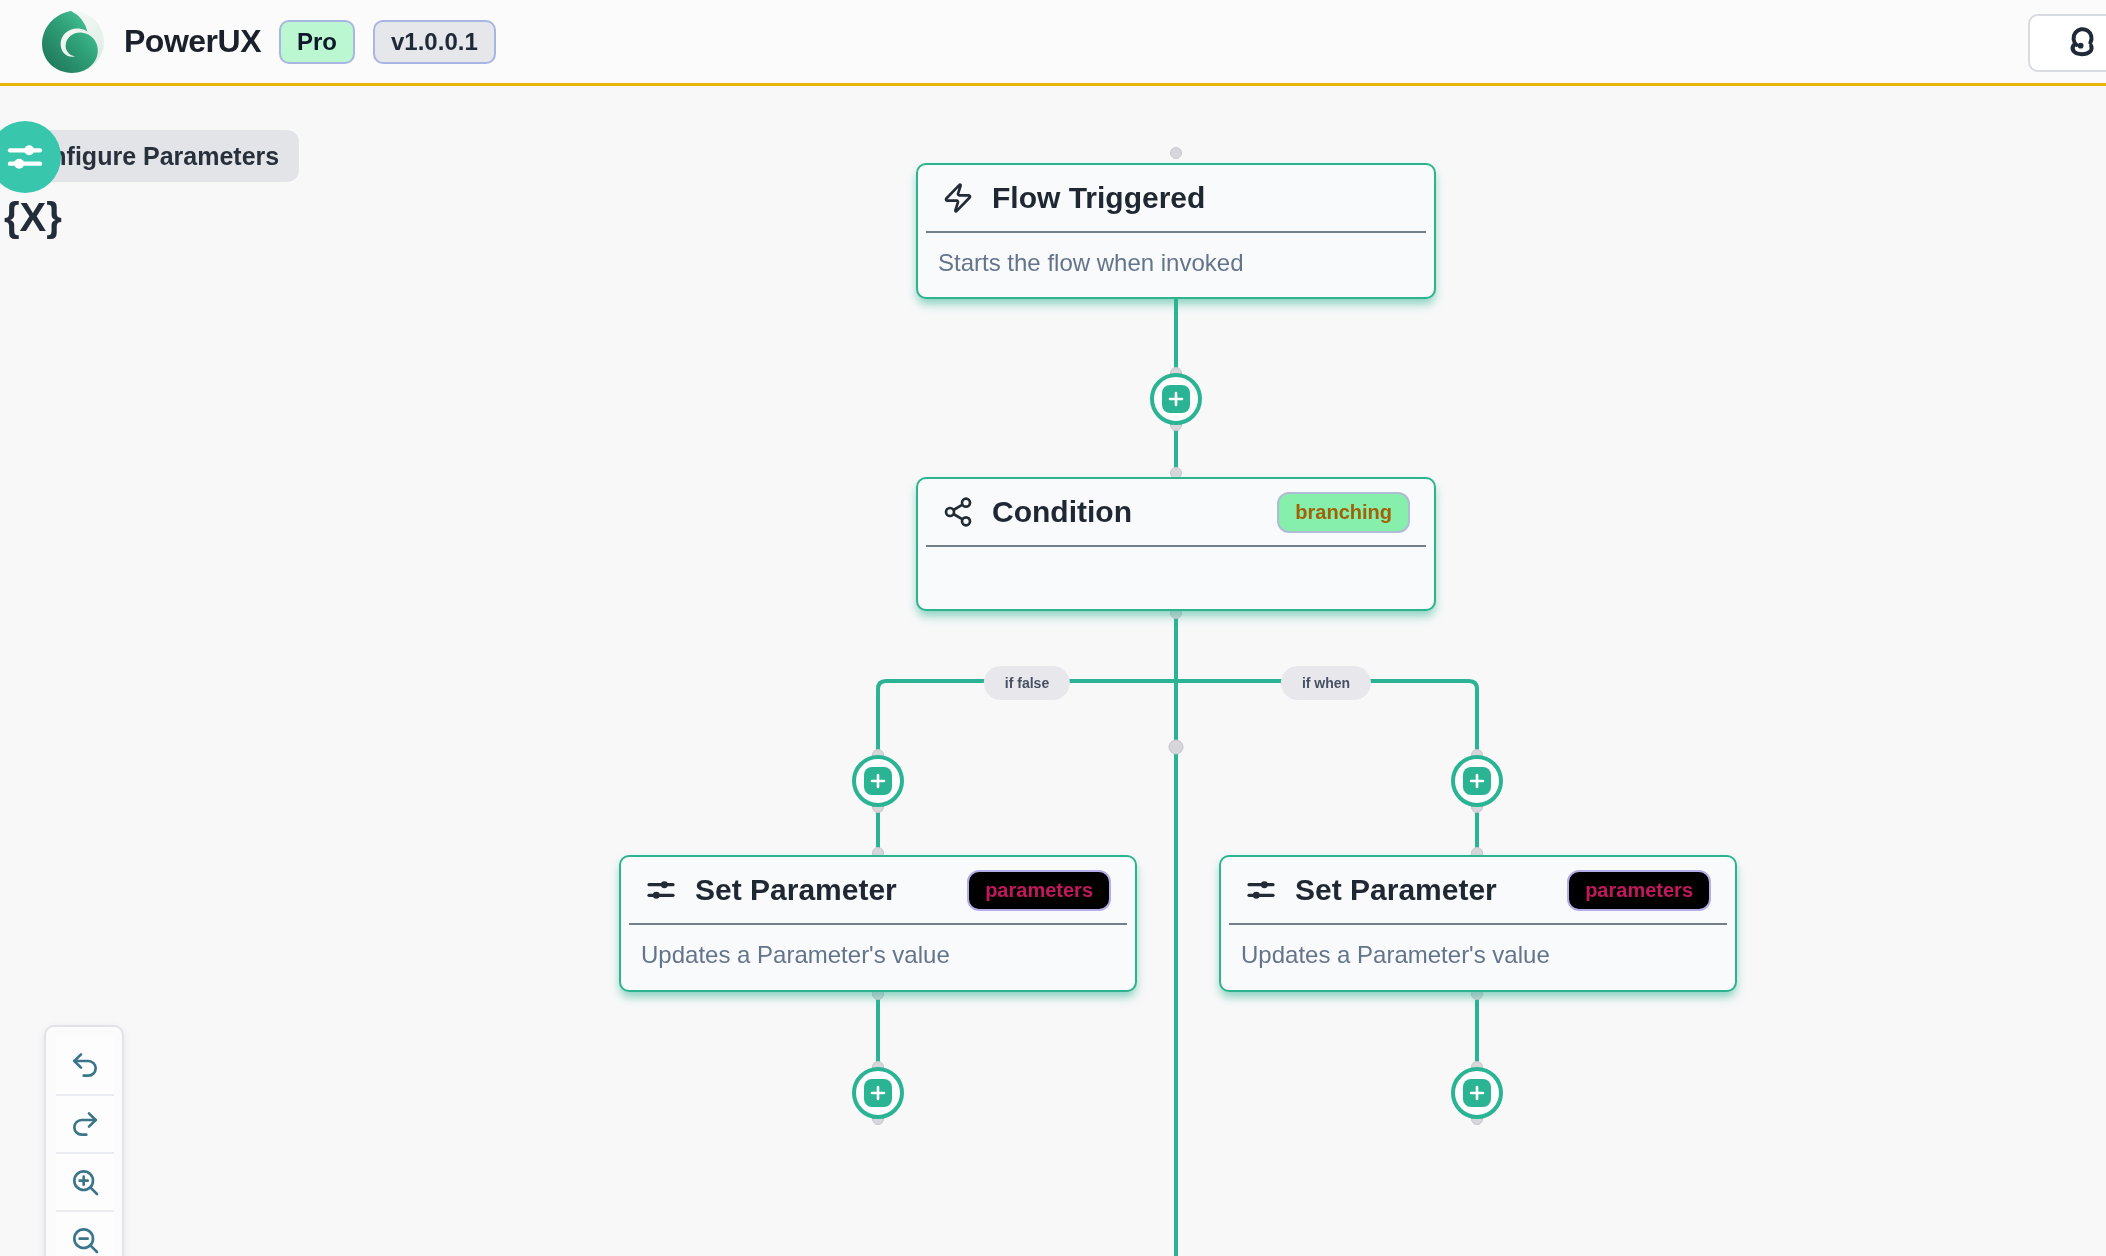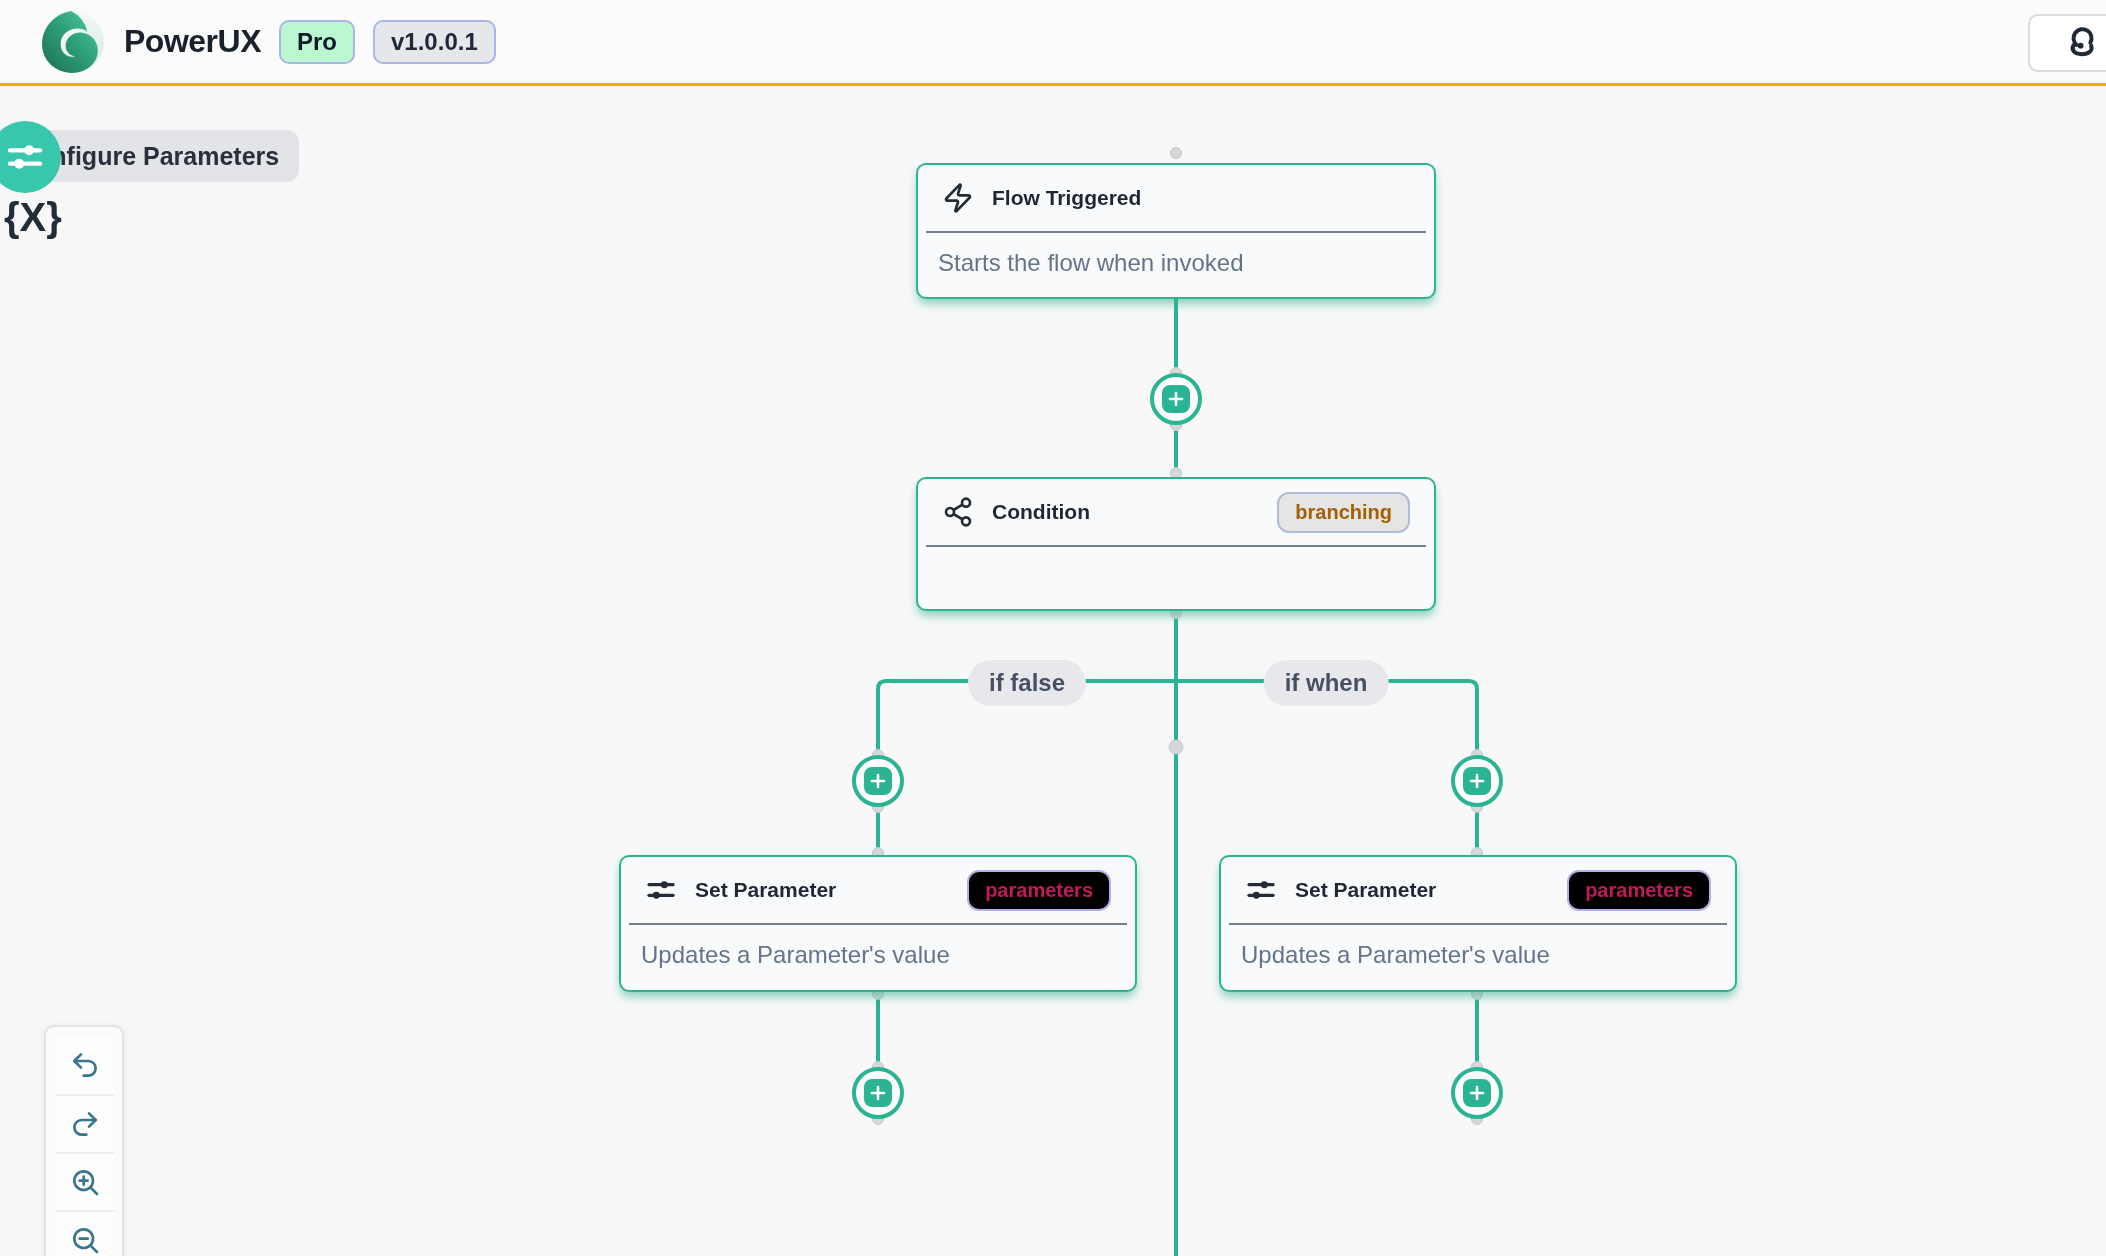--- a/index.html
+++ b/index.html
@@ -24,32 +24,32 @@
   
   .canvas { position:absolute; left:0; top:89px; width:2106px; height:1167px;
     background:#f8f8f9; overflow:hidden; }
   .edges { position:absolute; left:0; top:0; }
 
   
   .node { position:absolute; background:#f9fafb; border:2.5px solid #2eb38f;
     border-radius:10px; box-shadow:0 6px 10px -1px rgba(46,179,143,.55); z-index:5; }
   .node-head { height:66px; display:flex; align-items:center; gap:18px;
     padding:0 24px; }
-  .node-title { font-size:21px; font-weight:700; color:#1f2733; white-space:nowrap; }
+  .node-title { font-size:30px; font-weight:700; color:#1f2733; white-space:nowrap; }
   .node-icon { flex:0 0 auto; display:flex; }
   .node-badge { margin-left:auto; font-size:20px; font-weight:700;
     padding:7px 16px; border-radius:12px; border:2px solid #a9b6e4; }
-  .badge-branching { background:#e5e5e5; color:#a16207; border-color:#aebdd3; }
+  .badge-branching { background:#86efac; color:#a16207; border-color:#aebdd3; }
   .badge-parameters { background:#000000; color:#c2185c; border-color:#b3aee8; }
   .node-divider { border-top:2px solid #747f8c; margin:0 8px; }
   .node-body { padding:16px 20px 0; font-size:24px; color:#64748b; }
 
   
   .edge-label { position:absolute; transform:translate(-50%,-50%);
-    background:#e8e8ec; color:#475063; font-size:24px; font-weight:700;
+    background:#e8e8ec; color:#475063; font-size:14px; font-weight:700;
     padding:9px 21px; border-radius:999px; z-index:6; white-space:nowrap; }
 
   
   .plus { position:absolute; width:52px; height:52px; border-radius:50%;
     background:#fdfdfe; border:4px solid #2bb493; display:flex; align-items:center;
     justify-content:center; cursor:pointer; z-index:7; padding:0; }
   .plus-core { width:28px; height:28px; background:#2bb493; border-radius:8px;
     display:flex; align-items:center; justify-content:center; }
 
   

